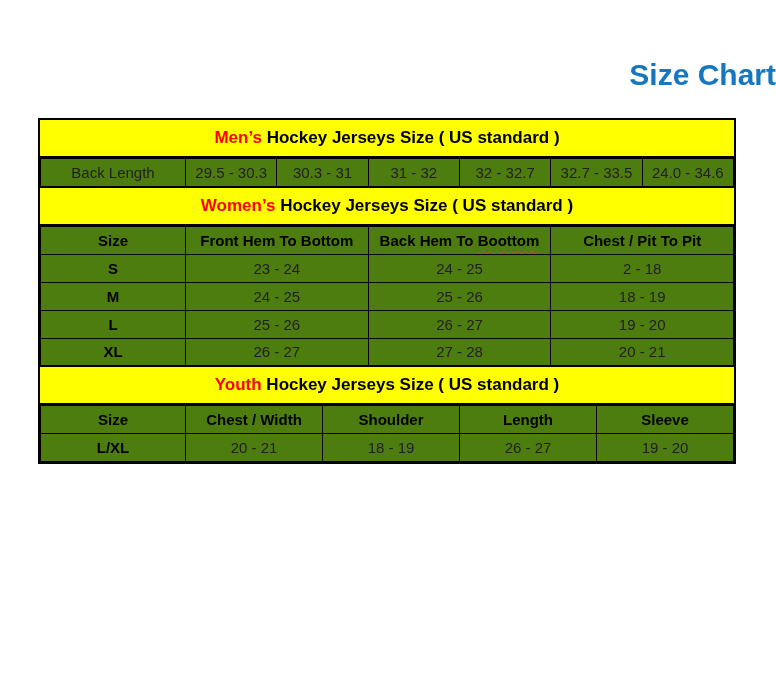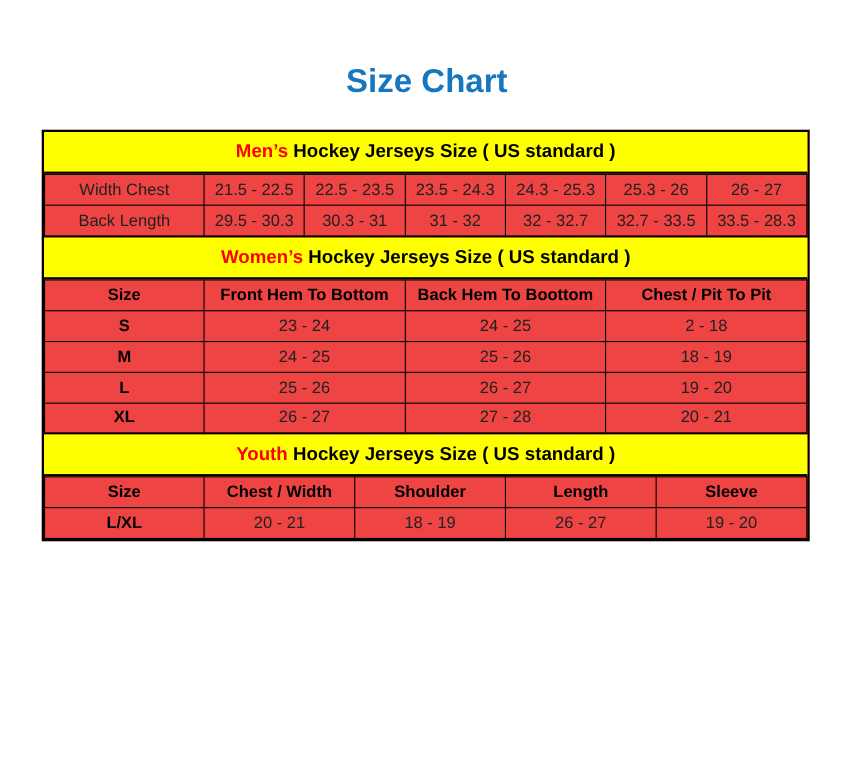--- a/index.html
+++ b/index.html
@@ -1,32 +1,32 @@
 <!DOCTYPE html>
 <html><head>
 <meta charset="utf-8">
 <style>
   * { box-sizing: border-box; margin: 0; padding: 0; }
   html, body { width: 776px; height: 692px; background: #ffffff; overflow: hidden; }
   body { font-family: "Liberation Sans", sans-serif; color: #000; }
 
   .page-title {
     margin-top: 58px;
-    text-align: center;
+    text-align: right;
     font-size: 30px;
     font-weight: bold;
     color: #1677BE;
     letter-spacing: 0px;
   }
 
   .chart {
     margin: 26px 0 0 38px;
     width: 698px;
     border: 2px solid #000;
-    background: #ef4444;
+    background: #4d7c0f;
   }
 
   .band {
     height: 38px;
     display: flex;
     align-items: center;
     justify-content: center;
     background: #FFFF00;
     border-bottom: 2px solid #000;
     font-size: 17px;
@@ -79,36 +79,27 @@
         <col class="c-label">
         <col>
         <col>
         <col>
         <col>
         <col>
         <col>
       </colgroup>
     <tbody>
       <tr>
-        <td>Width Chest</td>
-        <td>21.5 - 22.5</td>
-        <td>22.5 - 23.5</td>
-        <td>23.5 - 24.3</td>
-        <td>24.3 - 25.3</td>
-        <td>25.3 - 26</td>
-        <td>26 - 27</td>
-      </tr>
-      <tr>
         <td>Back Length</td>
         <td>29.5 - 30.3</td>
         <td>30.3 - 31</td>
         <td>31 - 32</td>
         <td>32 - 32.7</td>
         <td>32.7 - 33.5</td>
-        <td>33.5 - 28.3</td>
+        <td>24.0 - 34.6</td>
       </tr>
     </tbody>
   </table>
 
   <div class="band">
     <span class="hl">Women’s</span><span> Hockey Jerseys Size ( US standard )</span>
   </div>
   <table class="tbl">
     <colgroup>
         <col class="c-label">

